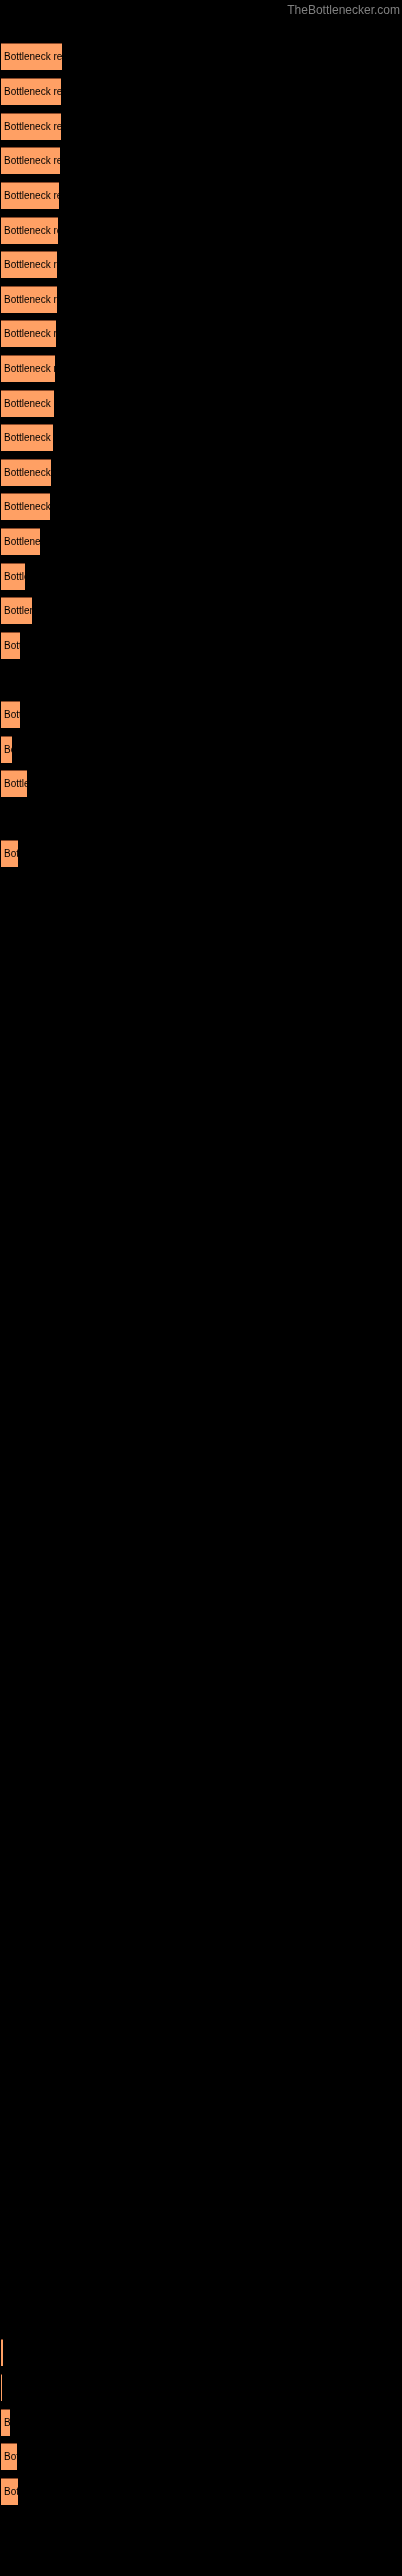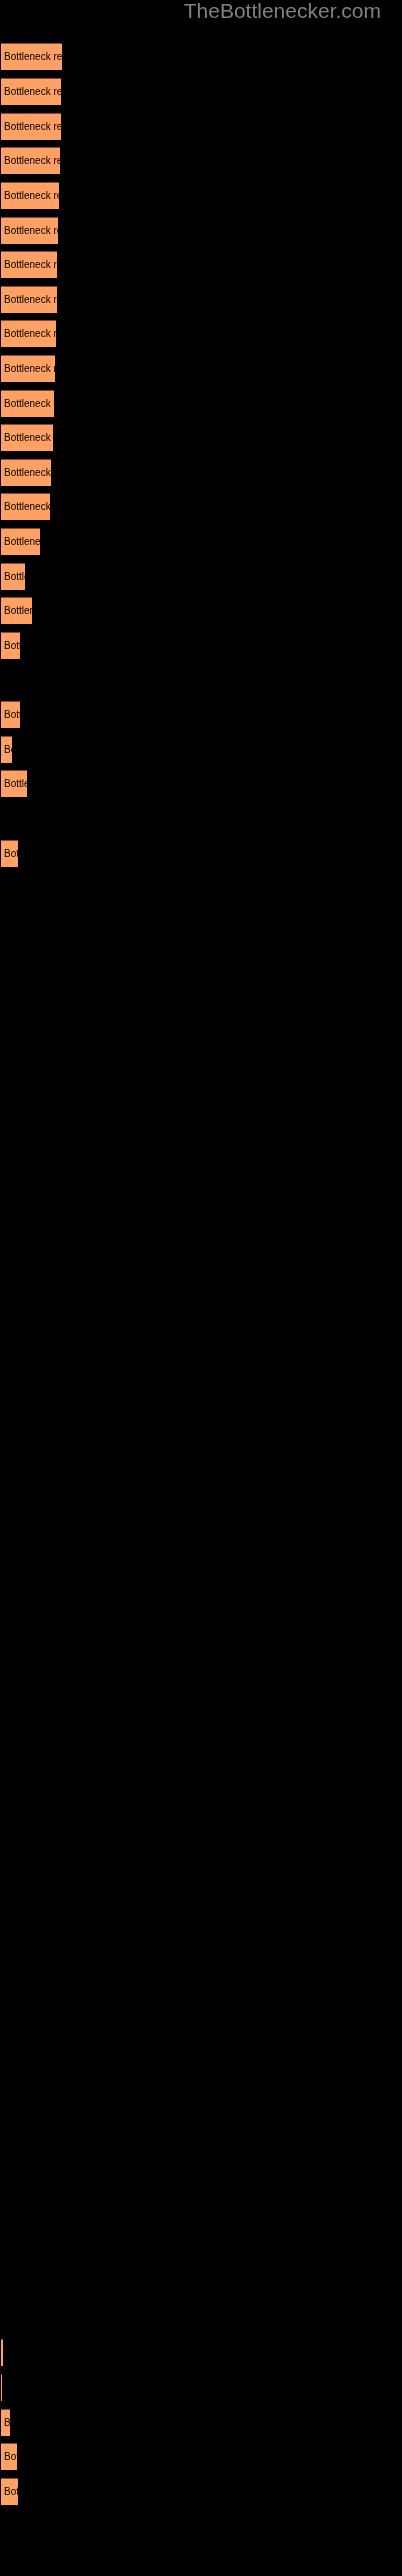--- a/index.html
+++ b/index.html
@@ -15,23 +15,23 @@
     font-family: "Liberation Sans", sans-serif;
   }
   #page {
     position: relative;
     width: 403px;
     height: 2576px;
     background: #000000;
   }
   .site-title {
     position: absolute;
-    right: 22px;
+    right: 3px;
     top: 0.8px;
-    font-size: 21px;
+    font-size: 12px;
     line-height: 19.3px;
     color: #808080;
     font-family: "Liberation Sans", sans-serif;
     white-space: nowrap;
     letter-spacing: 0px;
   }
   .bars-layer {
     position: absolute;
     left: 0;
     top: 0;

